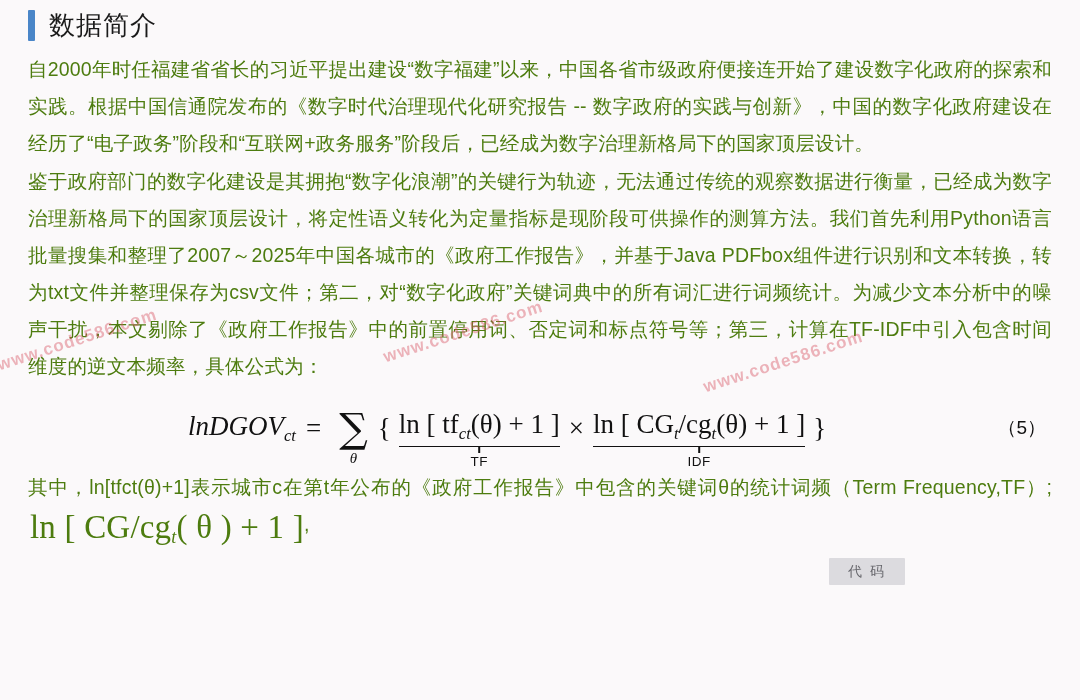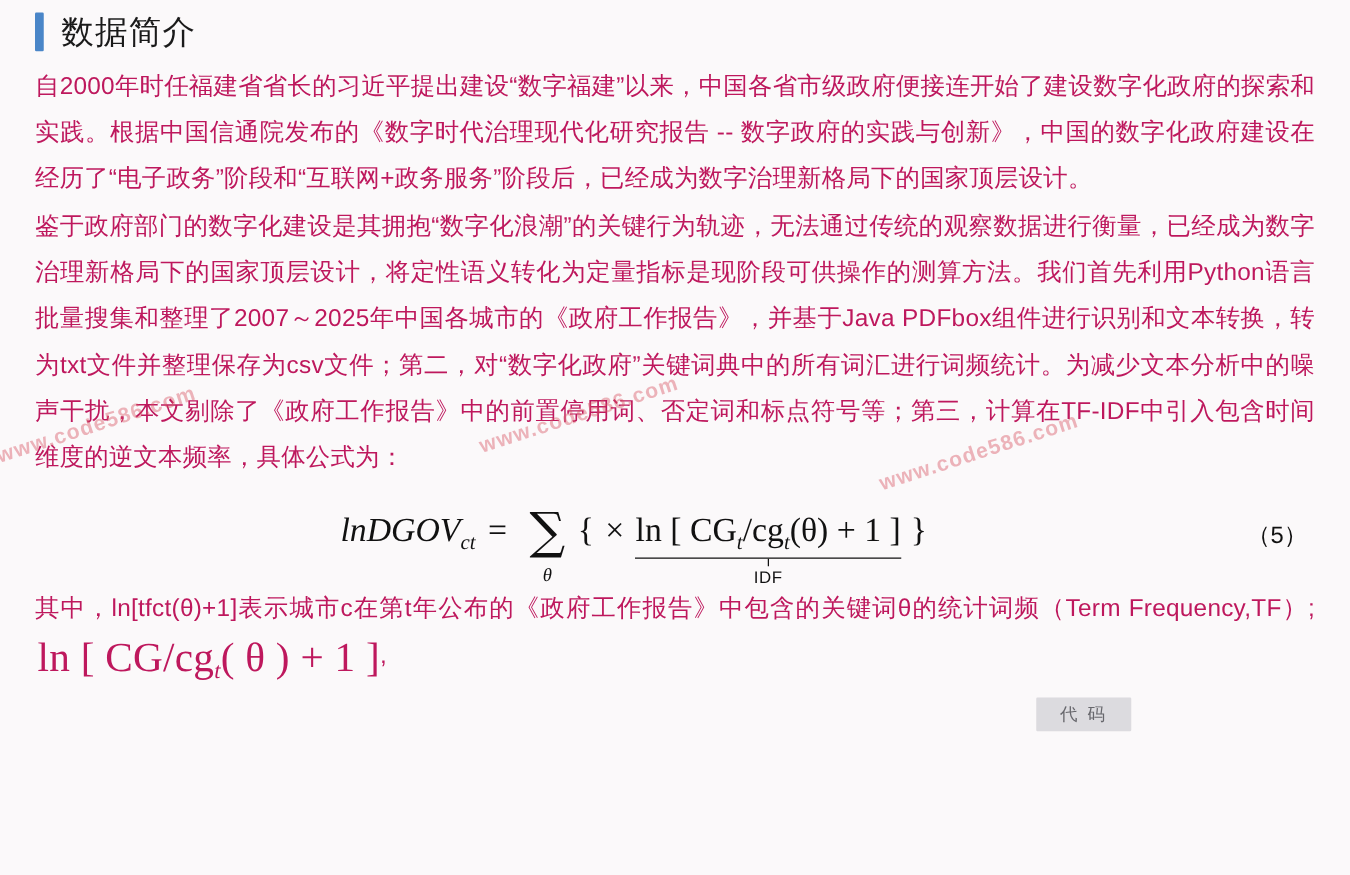--- a/index.html
+++ b/index.html
@@ -42,21 +42,21 @@
     font-size: 26px;
     font-weight: normal;
     color: #1a1a1a;
     letter-spacing: 1px;
   }
 
   
   .para {
     font-size: 19.5px;
     line-height: 37px;
-    color: #be185d;
+    color: #4d7c0f;
     text-align: justify;
     margin: 0;
     letter-spacing: 0.2px;
   }
   .para + .para {
     margin-top: 1px;
   }
 
   .p-top { margin-top: 4px; }
 
@@ -65,20 +65,21 @@
     display: flex;
     align-items: center;
     justify-content: space-between;
     margin-top: 8px;
     margin-bottom: 6px;
     height: 70px;
   }
   .formula-main {
     flex: 1;
     display: flex;
+    align-items: center;
     justify-content: center;
     font-family: "Liberation Serif", serif;
     font-size: 27px;
     white-space: nowrap;
     position: relative;
     padding-left: 30px;
   }
   .formula-number {
     font-size: 19px;
     font-family: "Liberation Sans", sans-serif;
@@ -205,20 +206,25 @@
   <p class="para p-top">自2000年时任福建省省长的习近平提出建设“数字福建”以来，中国各省市级政府便接连开始了建设数字化政府的探索和实践。根据中国信通院发布的《数字时代治理现代化研究报告 -- 数字政府的实践与创新》，中国的数字化政府建设在经历了“电子政务”阶段和“互联网+政务服务”阶段后，已经成为数字治理新格局下的国家顶层设计。</p>
 
   <p class="para">鉴于政府部门的数字化建设是其拥抱“数字化浪潮”的关键行为轨迹，无法通过传统的观察数据进行衡量，已经成为数字治理新格局下的国家顶层设计，将定性语义转化为定量指标是现阶段可供操作的测算方法。我们首先利用Python语言批量搜集和整理了2007～2025年中国各城市的《政府工作报告》，并基于Java PDFbox组件进行识别和文本转换，转为txt文件并整理保存为csv文件；第二，对“数字化政府”关键词典中的所有词汇进行词频统计。为减少文本分析中的噪声干扰，本文剔除了《政府工作报告》中的前置停用词、否定词和标点符号等；第三，计算在TF-IDF中引入包含时间维度的逆文本频率，具体公式为：</p>
 
   <div class="formula-row">
     <div class="formula-main">
       <span class="fn"><span class="fx">lnDGOV</span><span class="sub">ct</span></span>
       <span class="fn" style="margin:0 10px">=</span>
       <span class="bigsum"><span>∑</span><span class="sum-sub">θ</span></span>
       <span class="fn" style="margin-left:6px">{</span>
+      <span class="underbrace" style="margin-left:8px">
+        <span class="fn">ln [ tf</span><span class="sub">ct</span><span class="fn">(θ) + 1 ]</span>
+        <span class="ub-tick"></span>
+        <span class="ub-label">TF</span>
+      </span>
       <span class="times">×</span>
       <span class="underbrace">
         <span class="fn">ln [ CG</span><span class="sub">t</span><span class="fn">/cg</span><span class="sub">t</span><span class="fn">(θ) + 1 ]</span>
         <span class="ub-tick"></span>
         <span class="ub-label">IDF</span>
       </span>
       <span class="fn" style="margin-left:8px">}</span>
     </div>
     <div class="formula-number">（5）</div>
   </div>

